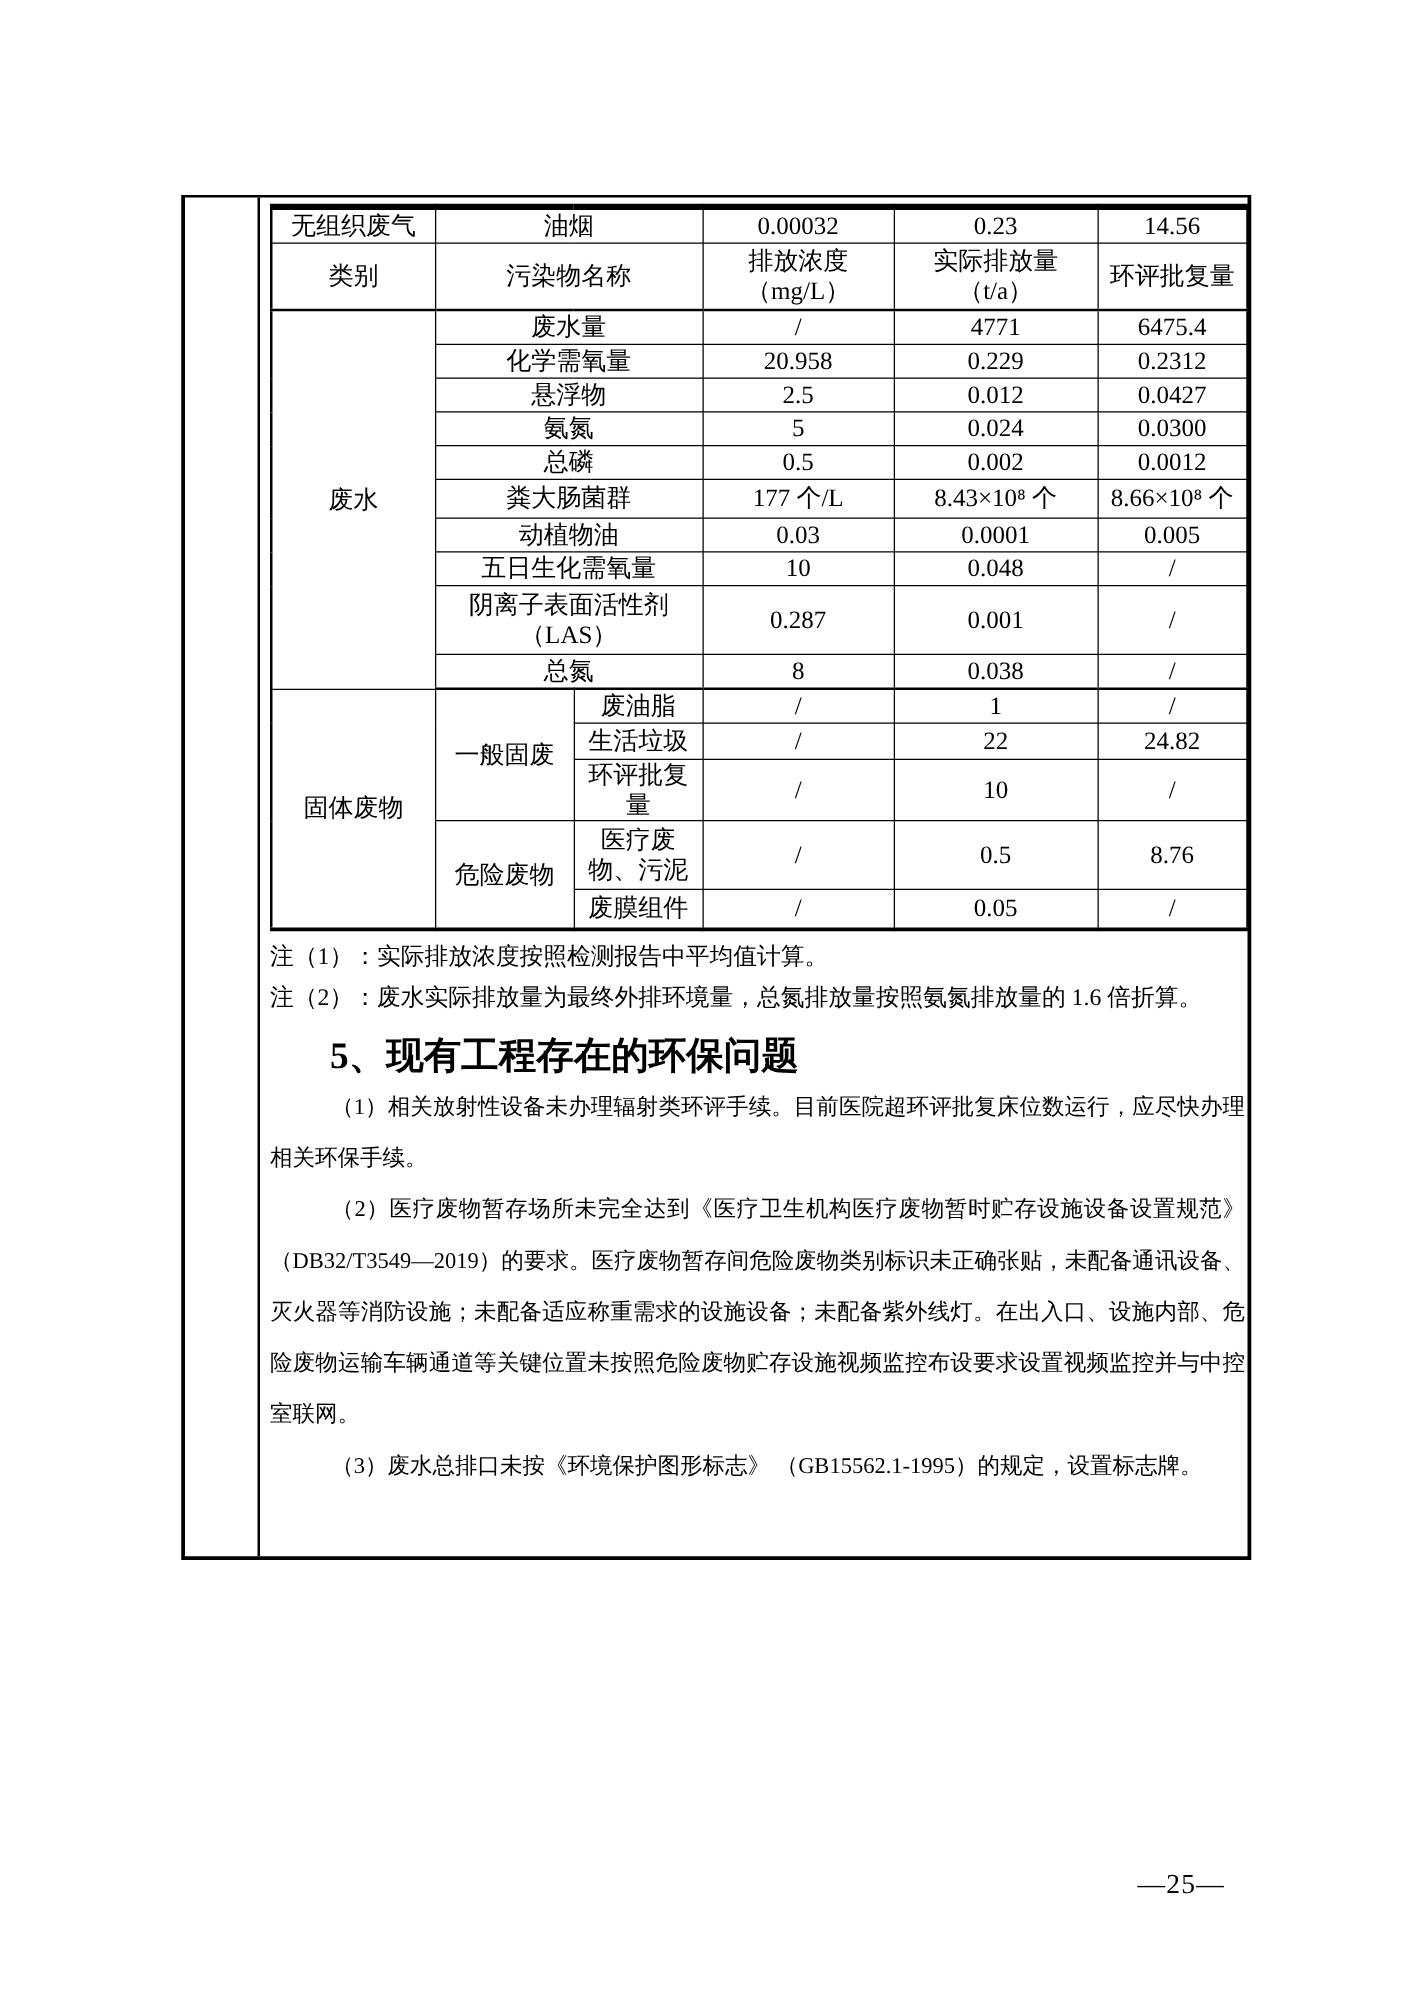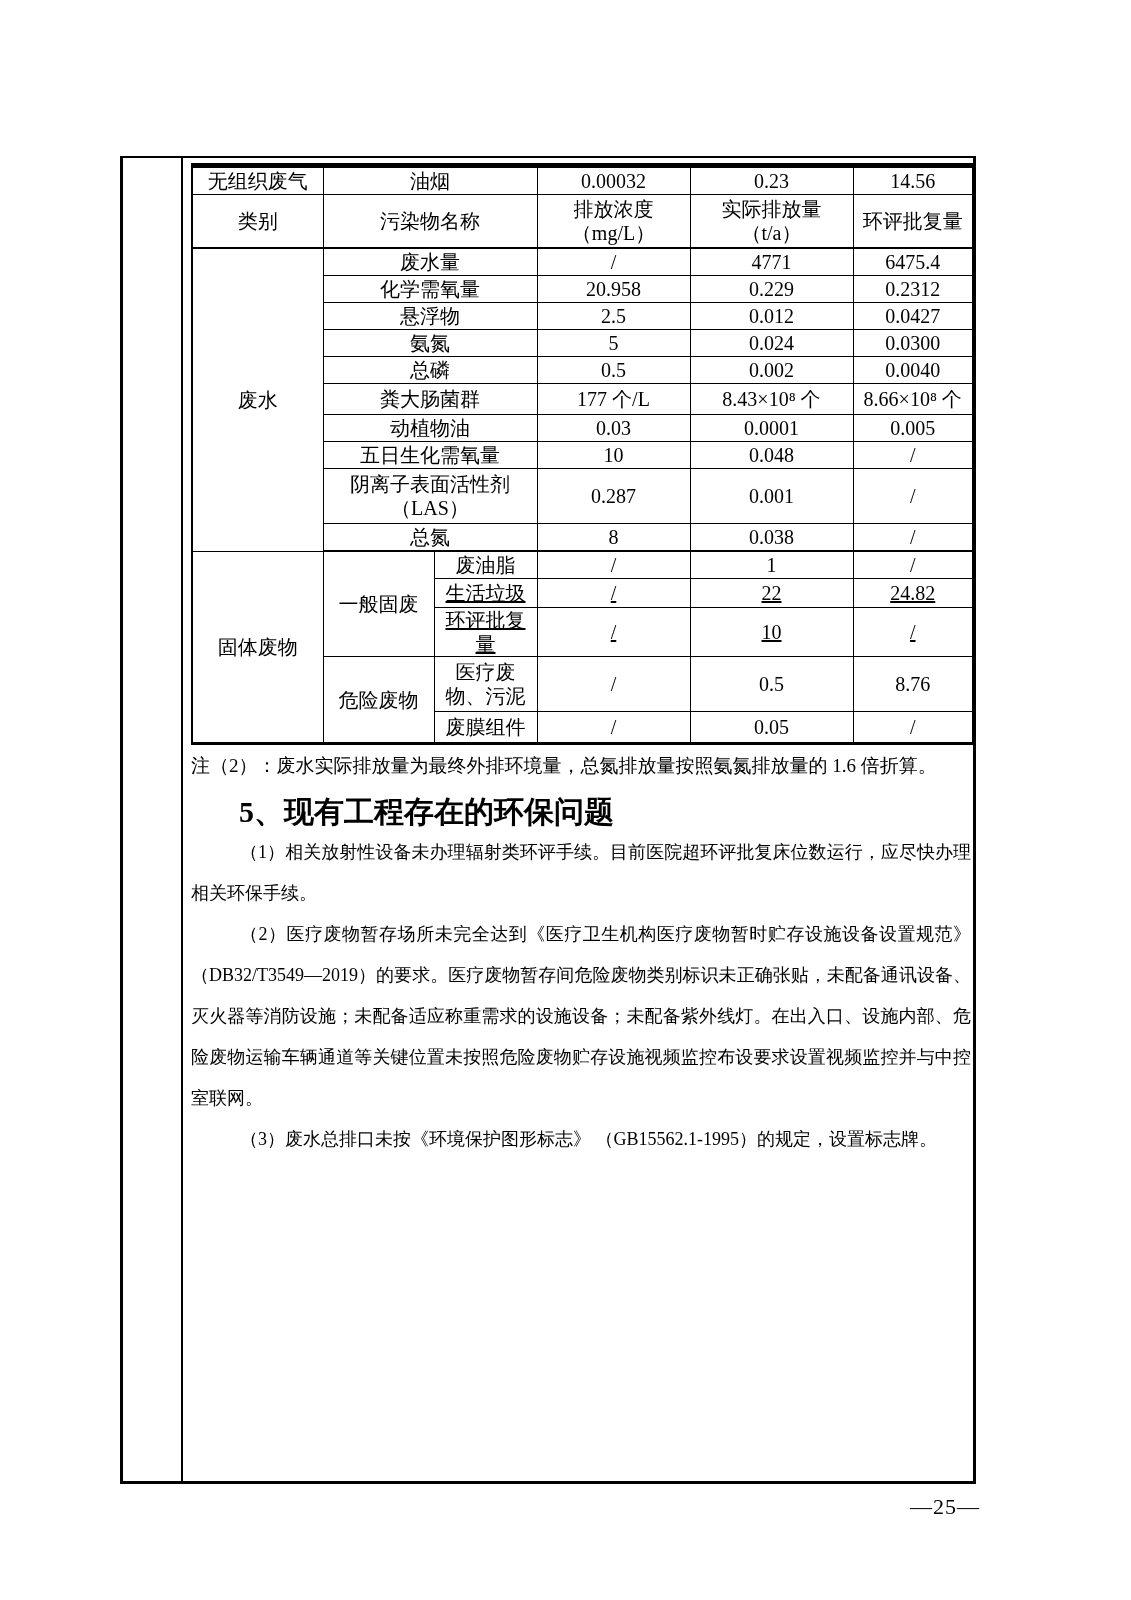--- a/index.html
+++ b/index.html
@@ -4,22 +4,22 @@
 <style>
   html,body{margin:0;padding:0;background:#ffffff;}
   .page{
     position:relative;
     width:1131px;height:1600px;
     background:#ffffff;color:#000;
     font-family:"Liberation Serif","DejaVu Serif",serif;
     overflow:hidden;
   }
   .frame{
-    position:absolute;left:120px;top:156px;
-    width:856px;height:1328px;
+    position:absolute;left:145px;top:156px;
+    width:856px;height:1092px;
     border:2px solid #000;border-left-width:3px;border-right-width:3px;border-bottom-width:3px;
     box-sizing:border-box;
   }
   .left-col{
     position:absolute;left:0;top:0;bottom:0;width:58px;
     border-right:2px solid #000;
   }
   .content{
     position:absolute;left:60px;top:0;right:0;bottom:0;
     padding:5px 0 0 8px;box-sizing:border-box;
@@ -32,21 +32,21 @@
   }
   table.data td{
     border:1px solid #000;
     padding:0 2px;line-height:24px;height:26px;
     overflow:hidden;
   }
   td.pre{white-space:pre-line;}
   tr.hdr td{height:52px;}
   tr.h30 td{height:30px;}
   tr.h54 td{height:54px;}
-  tr.h28 td{height:28px;text-decoration:underline;}
+  tr.h28 td{height:28px;}
   tr.sep td{border-bottom:2px solid #000;}
   td.sep-top{border-top:2px solid #000;}
   .notes{margin-top:4px;width:783px;font-size:19px;line-height:33px;}
   .note-line{white-space:nowrap;}
   .heading{
     margin:0;padding:0;margin-top:9px;
     font-size:30px;font-weight:bold;line-height:41px;
     text-indent:48px;
   }
   .para{
@@ -116,21 +116,21 @@
           <tr>
             <td colspan="2">氨氮</td>
             <td>5</td>
             <td>0.024</td>
             <td>0.0300</td>
           </tr>
           <tr>
             <td colspan="2">总磷</td>
             <td>0.5</td>
             <td>0.002</td>
-            <td>0.0040</td>
+            <td>0.0012</td>
           </tr>
           <tr class="h30">
             <td colspan="2">粪大肠菌群</td>
             <td>177 个/L</td>
             <td>8.43×10⁸ 个</td>
             <td>8.66×10⁸ 个</td>
           </tr>
           <tr>
             <td colspan="2">动植物油</td>
             <td>0.03</td>
@@ -187,20 +187,21 @@
           <tr class="h30">
             <td>废膜组件</td>
             <td>/</td>
             <td>0.05</td>
             <td>/</td>
           </tr>
         </tbody>
       </table>
 
       <div class="notes">
+        <div class="note-line">注（1）：实际排放浓度按照检测报告中平均值计算。</div>
         <div class="note-line">注（2）：废水实际排放量为最终外排环境量，总氮排放量按照氨氮排放量的 1.6 倍折算。</div>
       </div>
 
       <div class="heading">5、现有工程存在的环保问题</div>
 
       <p class="para">（1）相关放射性设备未办理辐射类环评手续。目前医院超环评批复床位数运行，应尽快办理相关环保手续。</p>
       <p class="para">（2）医疗废物暂存场所未完全达到《医疗卫生机构医疗废物暂时贮存设施设备设置规范》（DB32/T3549—2019）的要求。医疗废物暂存间危险废物类别标识未正确张贴，未配备通讯设备、灭火器等消防设施；未配备适应称重需求的设施设备；未配备紫外线灯。在出入口、设施内部、危险废物运输车辆通道等关键位置未按照危险废物贮存设施视频监控布设要求设置视频监控并与中控室联网。</p>
       <p class="para">（3）废水总排口未按《环境保护图形标志》 （GB15562.1-1995）的规定，设置标志牌。</p>
 
     </div>

